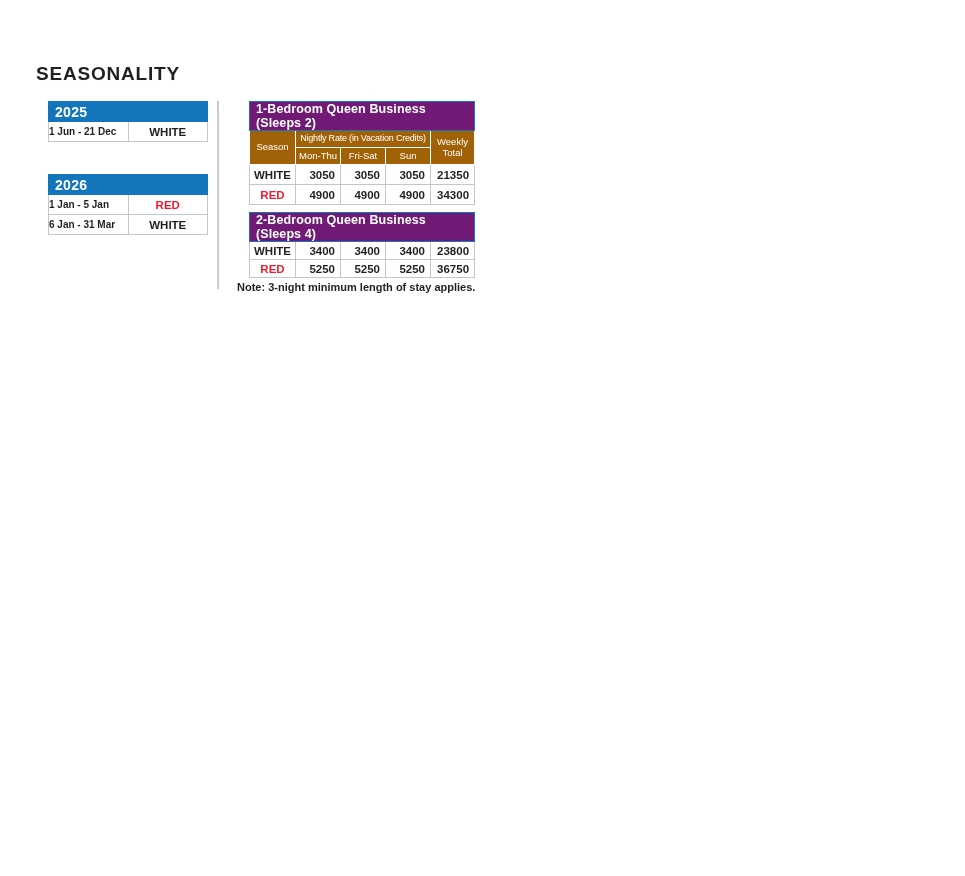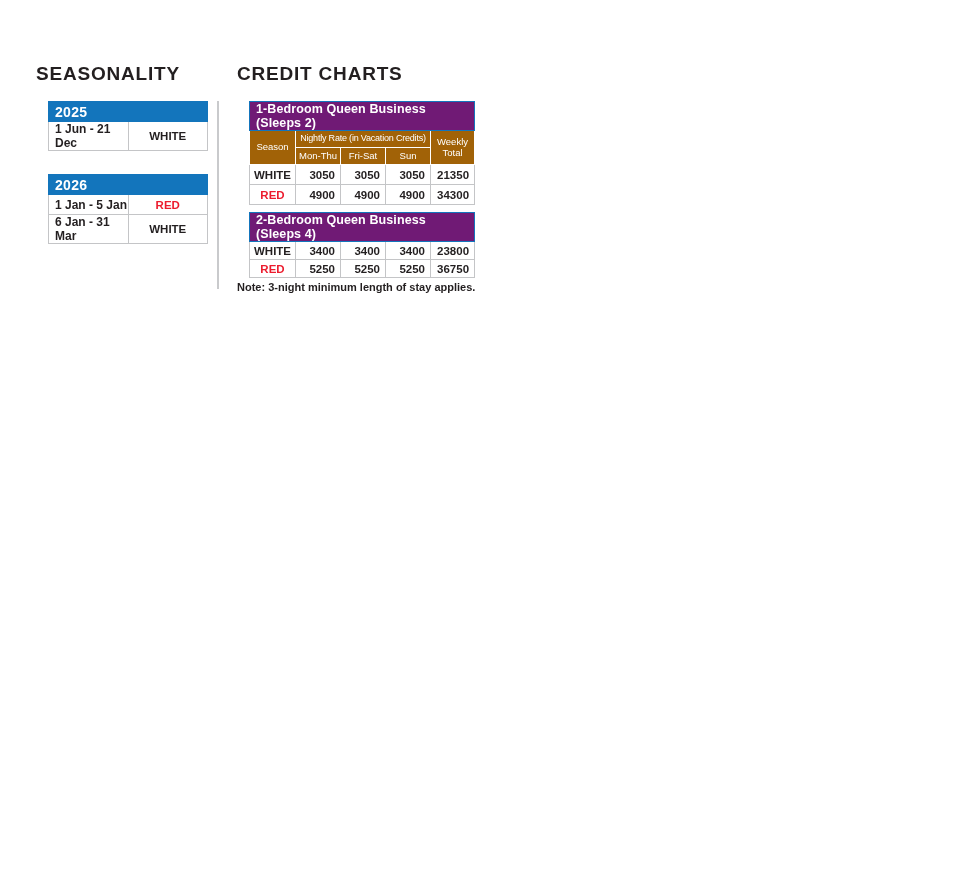--- a/index.html
+++ b/index.html
@@ -45,22 +45,22 @@
     color: #ffffff;
     font-weight: bold;
     font-size: 14px;
     padding: 0 0 0 6px;
     height: 20px;
     letter-spacing: 0.3px;
   }
   .s-table .date-cell {
     width: 99px;
     font-weight: bold;
-    font-size: 12px;
-    padding-left: 6px;
+    font-size: 10px;
+    padding-left: 0;
     height: 20px;
   }
   .s-table .season-val {
     width: 61px;
     font-weight: bold;
     font-size: 11.5px;
     text-align: center;
   }
 
   
@@ -118,21 +118,20 @@
     font-size: 11px;
     color: #231f20;
   }
 </style>
 </head>
 <body>
 
 <div class="page">
 
   <div class="section-title" id="seasonality-title">SEASONALITY</div>
-  <div class="section-title" id="credit-charts-title">CREDIT CHARTS</div>
 
   <div class="v-divider"></div>
 
   <table class="s-table" id="season-2025">
     <tbody>
         <tr>
       <td colspan="2" class="year-cell">2025</td>
     </tr>
     <tr>
       <td class="date-cell">1 Jun - 21 Dec</td>

